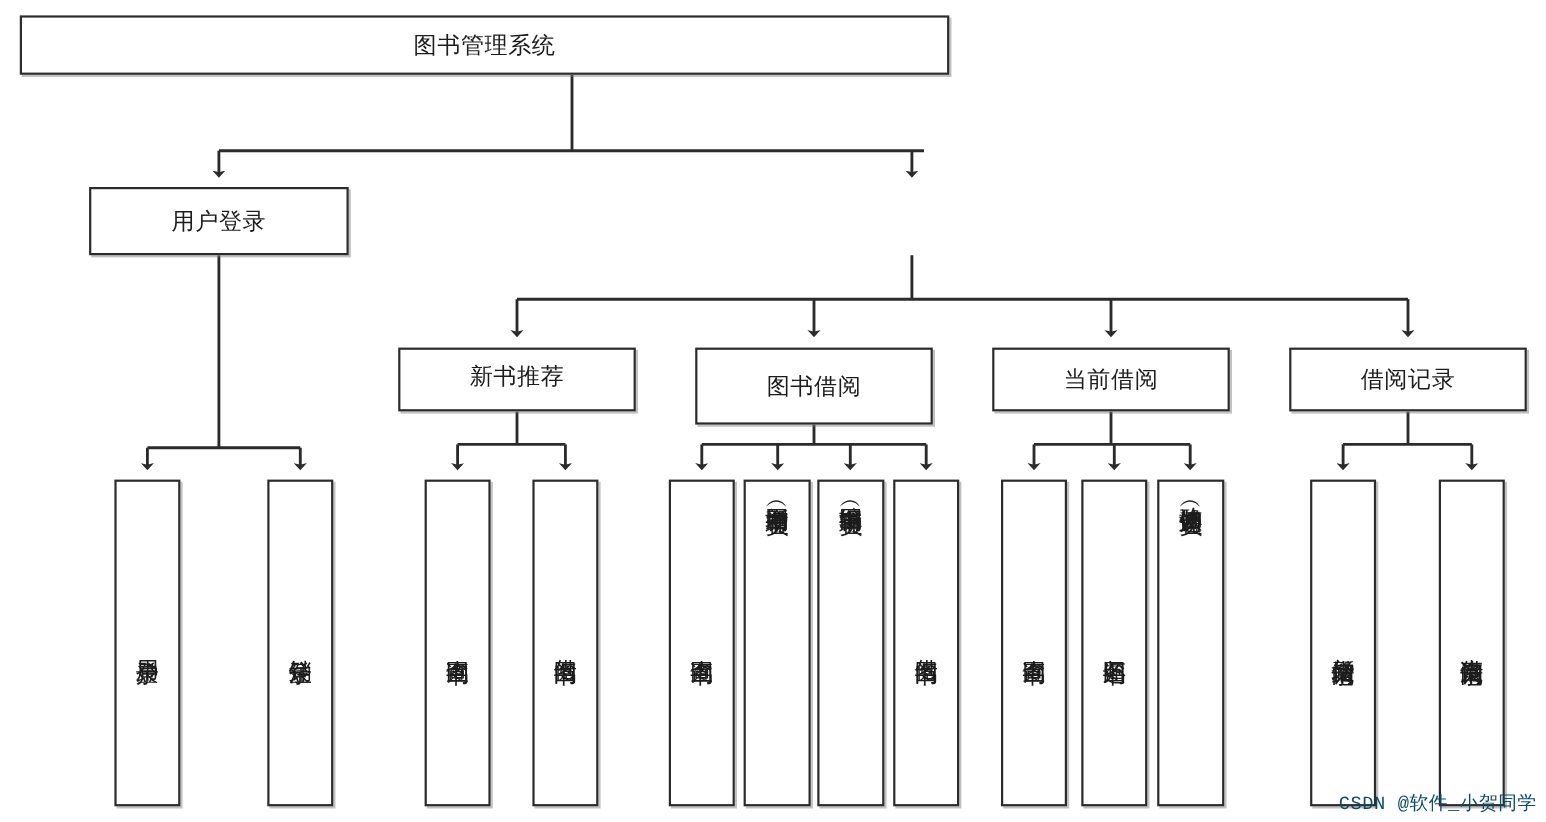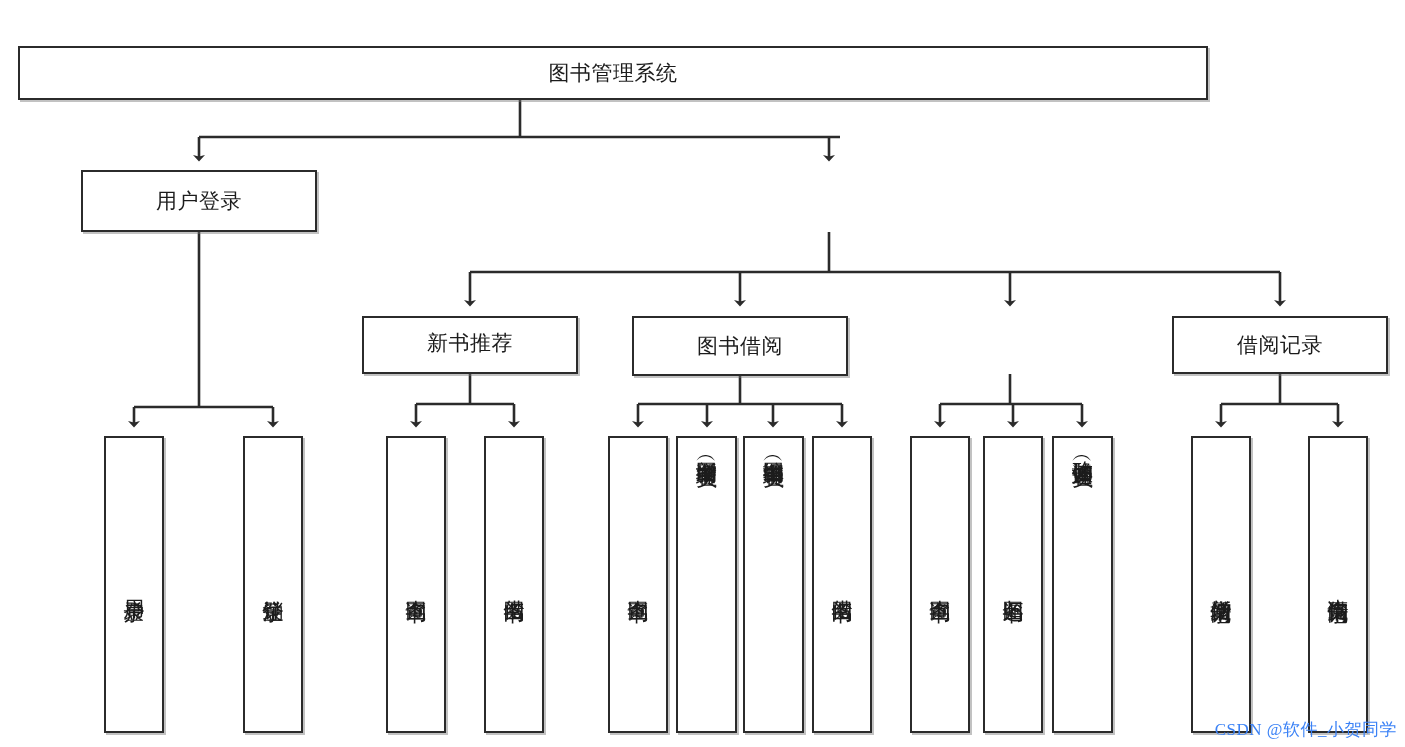--- a/index.html
+++ b/index.html
@@ -59,25 +59,25 @@
   }
   .node.leaf.centered {
     align-items: center;
     padding-top: 0;
   }
   #watermark {
     position: absolute;
     right: 8px;
     bottom: 6px;
     font-size: 17px;
-    color: #3b82f6;
+    color: #0c4a6e;
     letter-spacing: 0.5px;
     z-index: 6;
     white-space: nowrap;
-    font-family: Liberation Serif, serif;
+    font-family: Liberation Mono, monospace;
   }
 </style>
 </head>
 <body>
 
 <div id="canvas">
 
   <svg id="diagram-svg" viewBox="0 0 1405 747" xmlns="http://www.w3.org/2000/svg">
     <defs>
       <marker id="arrow" markerWidth="10" markerHeight="12" refX="3" refY="6" orient="auto" markerUnits="userSpaceOnUse">
@@ -121,33 +121,36 @@
       <path d="M1013,404 L1013,424" marker-end="url(#arrow)"></path>
       <path d="M1082,404 L1082,424" marker-end="url(#arrow)"></path>
 
       <path d="M1280,374 L1280,404"></path>
       <path d="M1221,404 L1338,404"></path>
       <path d="M1221,404 L1221,424" marker-end="url(#arrow)"></path>
       <path d="M1338,404 L1338,424" marker-end="url(#arrow)"></path>
     </g>
   </svg>
 
-  <div class="node" style="left:18px; top:14px; width:1190px; height:54px;margin-top:32px;">
+  <div class="node" style="left:18px; top:14px; width:845px; height:54px;">
     <span class="node-label">图书管理系统</span>
   </div>
 
   <div class="node" style="left:81px; top:170px; width:236px; height:62px;">
     <span class="node-label">用户登录</span>
   </div>
 
   <div class="node" style="left:362px; top:316px; width:216px; height:58px;font-family:Liberation Mono, monospace;">
     <span class="node-label">新书推荐</span>
   </div>
-  <div class="node" style="left:632px; top:316px; width:216px; height:60px;">
+  <div class="node" style="left:632px; top:316px; width:216px; height:70px;">
     <span class="node-label">图书借阅</span>
+  </div>
+  <div class="node" style="left:902px; top:316px; width:216px; height:58px;">
+    <span class="node-label">当前借阅</span>
   </div>
   <div class="node" style="left:1172px; top:316px; width:216px; height:58px;justify-content:center;">
     <span class="node-label">借阅记录</span>
   </div>
 
   <div class="node leaf centered" style="left:104px; top:436px; width:60px; height:297px;">
     <span class="node-label">用户登录</span>
   </div>
   <div class="node leaf centered" style="left:243px; top:436px; width:60px; height:297px;">
     <span class="node-label">注销登录</span>

